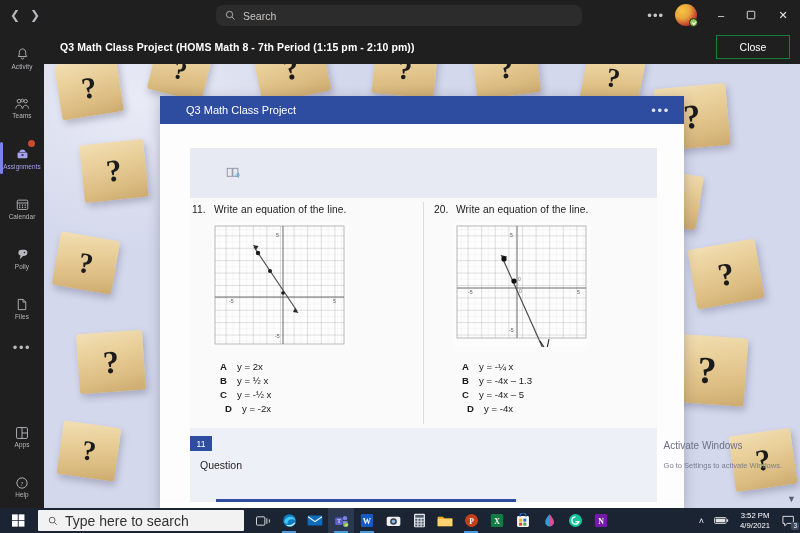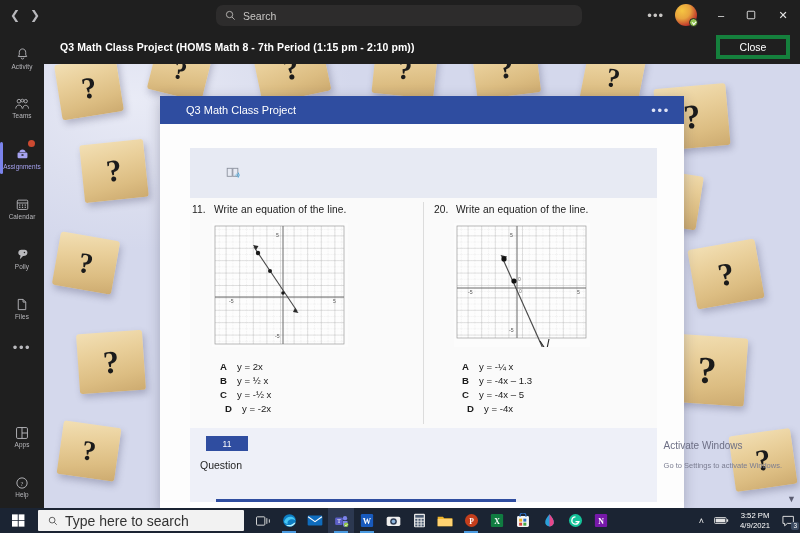--- a/index.html
+++ b/index.html
@@ -71,21 +71,21 @@
   .rail-bottom { position: absolute; bottom: 24px; left: 0; width: 44px; }
 
   
   .meetbar {
     position: absolute; left: 44px; top: 30px; width: 756px; height: 34px;
     background: #1f1f1f; display: flex; align-items: center;
   }
   .meet-title { color: #ffffff; font-size: 10.5px; font-weight: bold; padding-left: 16px; letter-spacing: .1px; }
   .close-btn {
     position: absolute; right: 10px; top: 5px; width: 74px; height: 24px;
-    border: 4px solid #15803d; background: transparent; color: #ffffff;
+    border: 1px solid #15803d; background: transparent; color: #ffffff;
     font-size: 10.5px; font-family: "Liberation Sans", sans-serif; cursor: pointer;
     display: flex; align-items: center; justify-content: center;
   }
 
   
   .stage {
     position: absolute; left: 44px; top: 64px; width: 756px; height: 444px;
     overflow: hidden; background: #d9dcee;
   }
   .wall {
@@ -144,21 +144,21 @@
   .choices { margin: 13px 0 0 28px; font-size: 9.6px; color: #1a1a1a; line-height: 14px; }
   .choices .row { display: flex; }
   .choices .ltr { width: 17px; font-weight: bold; }
   .sheet-div { position: absolute; left: 233px; top: 4px; width: 1px; height: 222px; background: #dcdcdc; }
 
   .qfooter {
     position: absolute; left: 30px; top: 304px; width: 467px; height: 74px;
     background: #eef0f8;
   }
   .qbadge {
-    position: absolute; left: 16px; top: 8px; width: 42px; height: 15px;
+    position: absolute; left: 0; top: 8px; width: 22px; height: 15px;
     background: #2f4da0; color: #fff; font-size: 8.5px;
     display: flex; align-items: center; justify-content: center;
   }
   .qlabel { position: absolute; left: 10px; top: 31px; font-size: 10.5px; color: #1f1f1f; }
   .card-underline { position: absolute; left: 56px; bottom: 0; width: 300px; height: 3px; background: #2f4da0; }
 
   
   .watermark { position: absolute; right: 18px; bottom: 38px; text-align: left; pointer-events: none; }
   .wm1 { color: #6d6f85; font-size: 10px; }
   .wm2 { color: #7b7d91; font-size: 7.5px; margin-top: 10px; }

